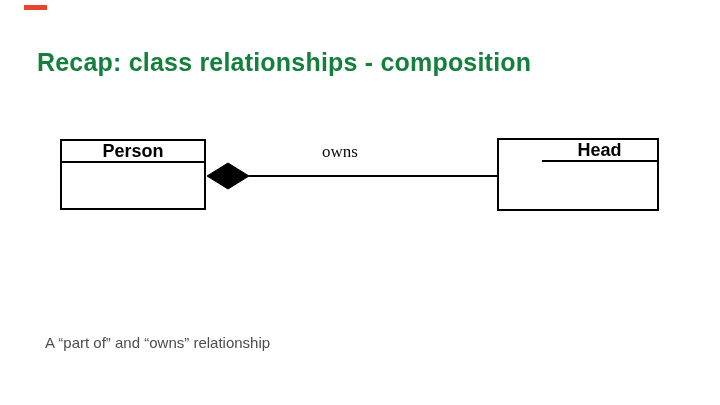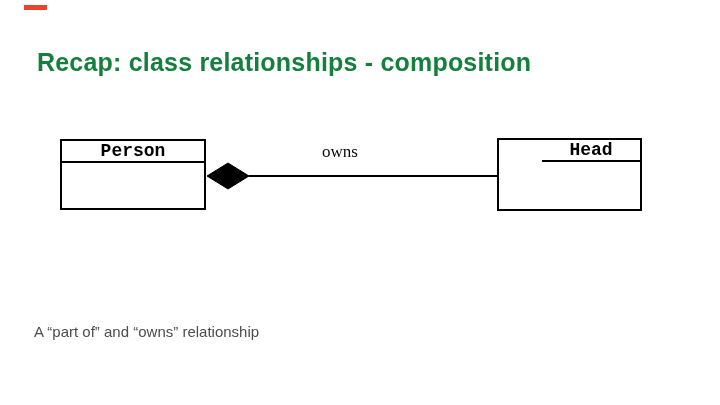--- a/index.html
+++ b/index.html
@@ -45,39 +45,39 @@
     position: absolute;
     box-sizing: border-box;
     border: 2px solid #000000;
     background: #ffffff;
   }
   .class-box .class-header {
     box-sizing: border-box;
     height: 22px;
     border-bottom: 2px solid #000000;
     text-align: center;
-    font-family: Liberation Mono, monospace;
+    font-family: Liberation Sans, sans-serif;
     font-weight: bold;
     font-size: 18px;
     line-height: 21px;
     color: #000000;
   }
   .class-box .class-body {
     height: 100%;
   }
   .person-box {
     left: 60px;
     top: 139px;
     width: 146px;
     height: 71px;
   }
   .head-box {
     left: 497px;
     top: 138px;
-    width: 145px;
+    width: 162px;
     height: 73px;
     padding-left: 43px;
   }
   .connector {
     position: absolute;
     left: 206px;
     top: 160px;
     width: 292px;
     height: 32px;
   }
@@ -88,21 +88,21 @@
     font-family: Liberation Serif, serif;
     font-size: 17px;
     font-weight: 500;
     color: #0a0a0a;
     white-space: nowrap;
   }
   .caption {
     position: absolute;
     left: 33px;
     top: 322px;
-    margin: 1px;
+    margin: 12px;
     font-size: 15px;
     font-weight: 400;
     color: #4d4d4d;
     white-space: nowrap;
   }
 </style>
 </head>
 <body>
 
 <div class="slide">

